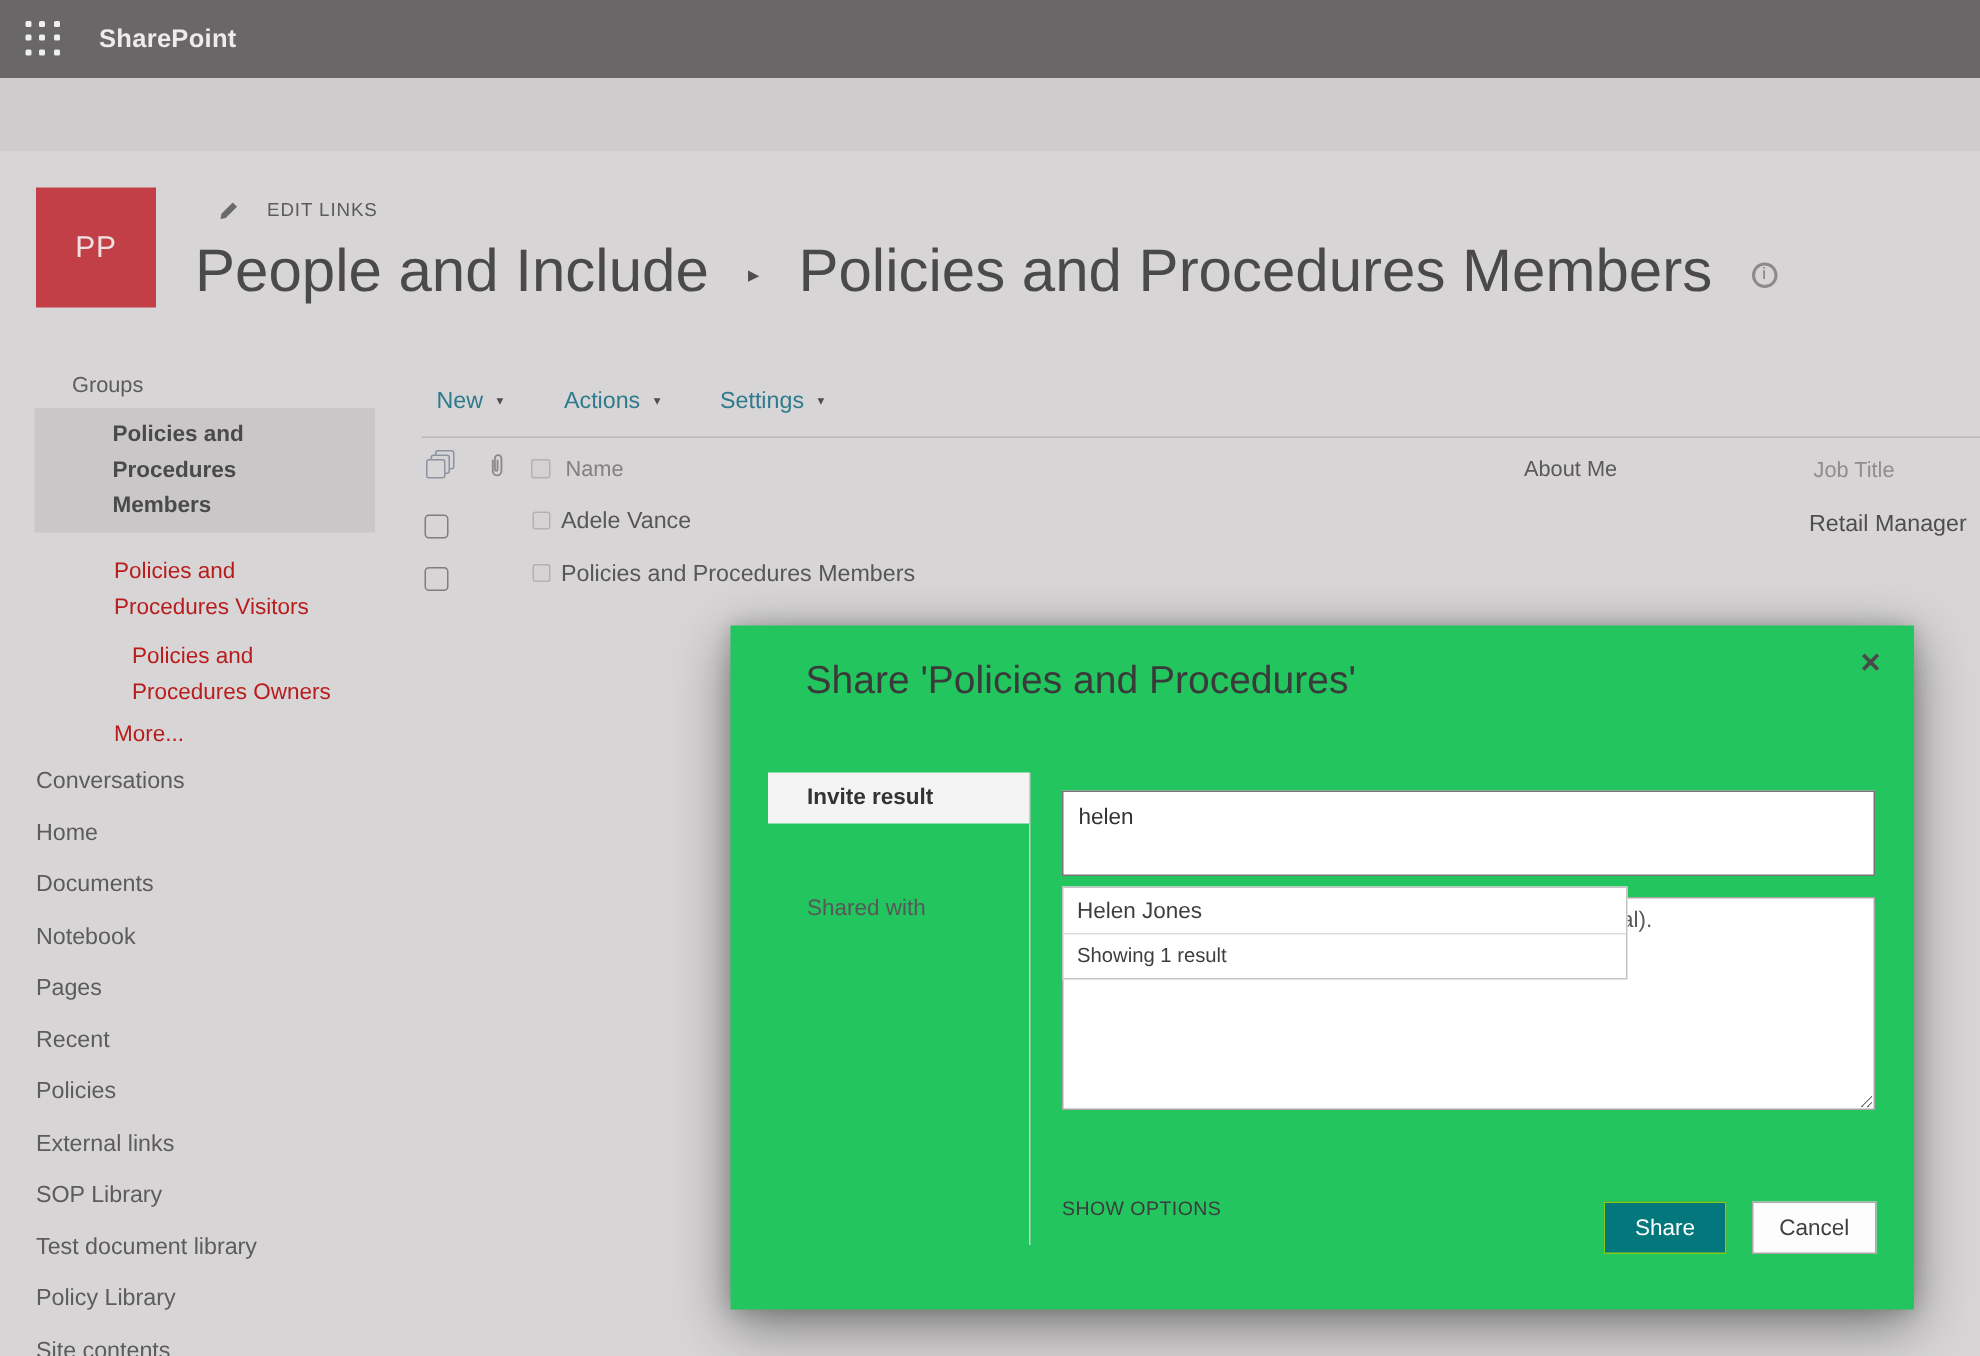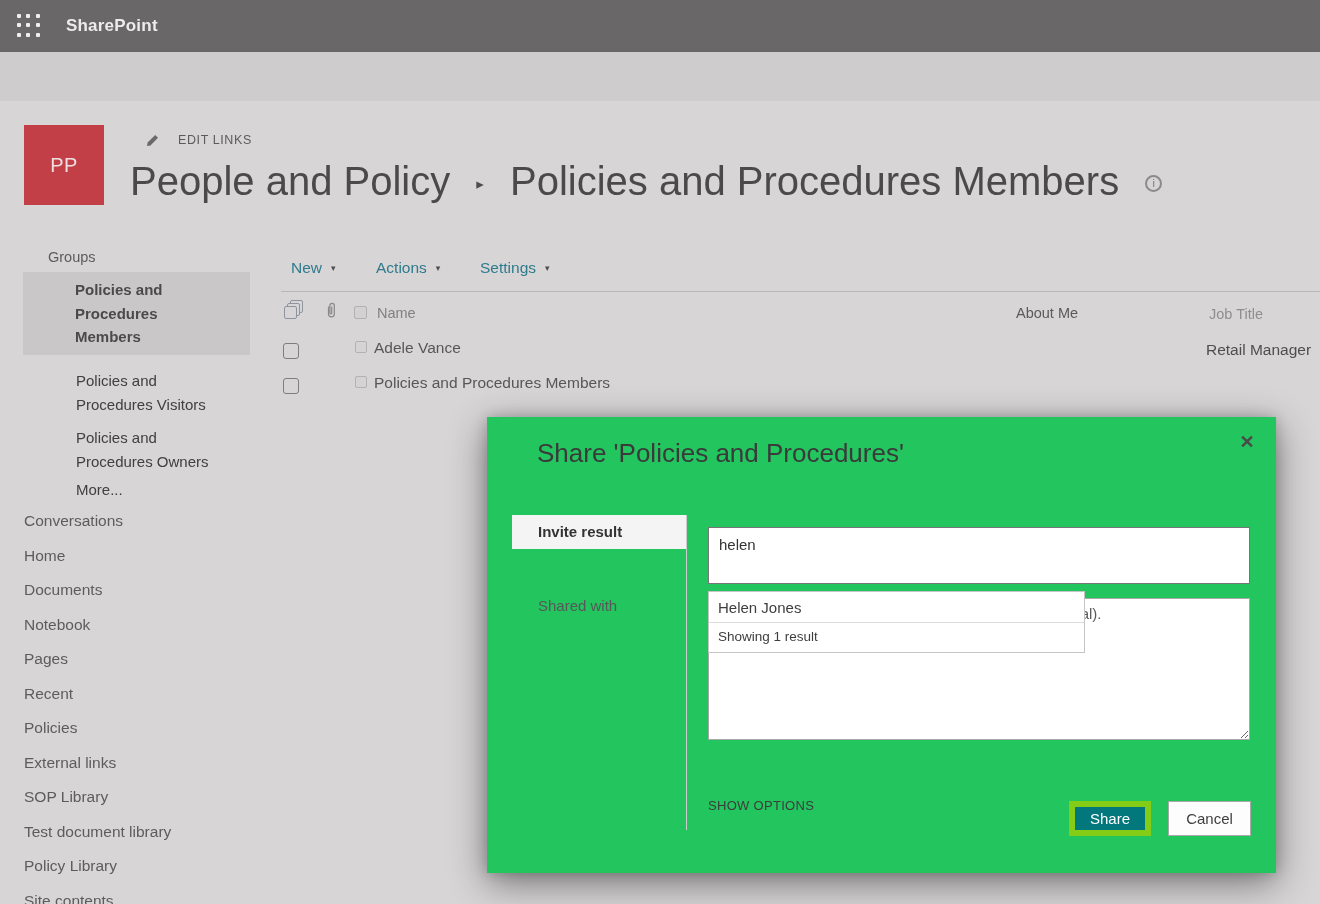--- a/index.html
+++ b/index.html
@@ -30,23 +30,23 @@
   .info-icon { display:inline-block; width:17px; height:17px; border:2px solid #8c8a8a;
                border-radius:50%; vertical-align:8px; margin-left:15px; text-align:center;
                line-height:13px; font-size:11px; color:#7b7979; cursor:pointer; }
   .info-icon::after { content:"i"; }
 
   
   .groups-label { position:absolute; left:48px; top:148px; font-size:14.5px; color:#5d5c5c; cursor:pointer; }
   .group-sel { position:absolute; left:23px; top:171px; width:227px; padding:6px 55px 6px 52px;
                background:#cac7c8; font-size:15px; font-weight:bold; color:#4b4a4a;
                line-height:23.5px; cursor:pointer; }
-  .group-item { position:absolute; left:76px; width:152px; font-size:15px; color:#404040;
+  .group-item { position:absolute; left:76px; width:152px; font-size:15px; color:#b91c1c;
                 line-height:24px; cursor:pointer; }
-  .gi2 { top:268px; } .gi3 { top:325px; } .gi-more { top:377px; width:120px; }
+  .gi2 { top:268px; } .gi3 { top:325px;margin-left:12px; } .gi-more { top:377px; width:120px; }
   .navlist { position:absolute; left:24px; top:411px; list-style:none; }
   .navlist li { height:34.5px; font-size:15.5px; color:#5d5c5c; cursor:pointer; }
 
   
   .menu { position:absolute; top:158px; font-size:15.5px; color:#2f7b8d; cursor:pointer; }
   .menu .caret { font-size:9px; color:#4f4e4e; margin-left:9px; vertical-align:2px; }
   .m-new { left:291px; } .m-actions { left:376px; } .m-settings { left:480px; }
   .hrule { position:absolute; left:281px; top:190px; width:1039px; height:1px; background:#b9b7b8; }
 
   .stack-icon { position:absolute; left:284px; top:199px; width:21px; height:19px; cursor:pointer; }
@@ -87,21 +87,21 @@
   .msg-box::placeholder { color:#5a5a5a; opacity:1; }
   .suggest { position:absolute; left:221px; top:174px; width:377px; background:#ffffff;
              border:1px solid #c5c5c5; z-index:2; }
   .suggest .item { padding:7px 9px 6px 9px; font-size:15px; color:#3e3e3e;
                    border-bottom:1px solid #dcdcdc; cursor:pointer; }
   .suggest .foot { padding:6px 9px 8px 9px; font-size:13.5px; color:#3e3e3e; }
   .show-options { position:absolute; left:221px; top:343px; font-size:13px; color:#3c3c3c;
                   letter-spacing:.3px; cursor:pointer; background:none; border:none;
                   font-family:"Liberation Sans",sans-serif;margin-top:38px; }
   .btn-share { position:absolute; left:582px; top:384px; width:82px; height:35px; background:#03787c;
-               color:#ffffff; border:6px solid #84cc16; font-size:15px; cursor:pointer;
+               color:#ffffff; border:1px solid #84cc16; font-size:15px; cursor:pointer;
                font-family:"Liberation Sans",sans-serif; }
   .btn-cancel { position:absolute; left:681px; top:384px; width:83px; height:35px; background:#fdfdfd;
                 color:#404040; border:1px solid #a9a9a9; font-size:15px; cursor:pointer;
                 font-family:"Liberation Sans",sans-serif; }
 </style>
 </head>
 <body>
 
 <div class="screen">
 
@@ -126,21 +126,21 @@
     <div class="logo">
       <span>PP</span>
     </div>
     <div class="editlinks">
       <svg width="13" height="13" viewBox="0 0 16 16">
         <path d="M11.3 1.2 L14.8 4.7 L5.5 14 L1.2 14.8 L2 10.5 Z" fill="#6b6a6a"></path>
       </svg>
       <span>EDIT LINKS</span>
     </div>
     <h1 class="page-title">
-      <span>People and Policy</span>
+      <span>People and Include</span>
       <span class="sep">▸</span>
       <span>Policies and Procedures Members</span>
       <span class="info-icon"></span>
     </h1>
 
     <div class="groups-label">Groups</div>
     <div class="group-sel">Policies and Procedures Members</div>
     <div class="group-item gi2">Policies and Procedures Visitors</div>
     <div class="group-item gi3">Policies and Procedures Owners</div>
     <div class="group-item gi-more">More...</div>

